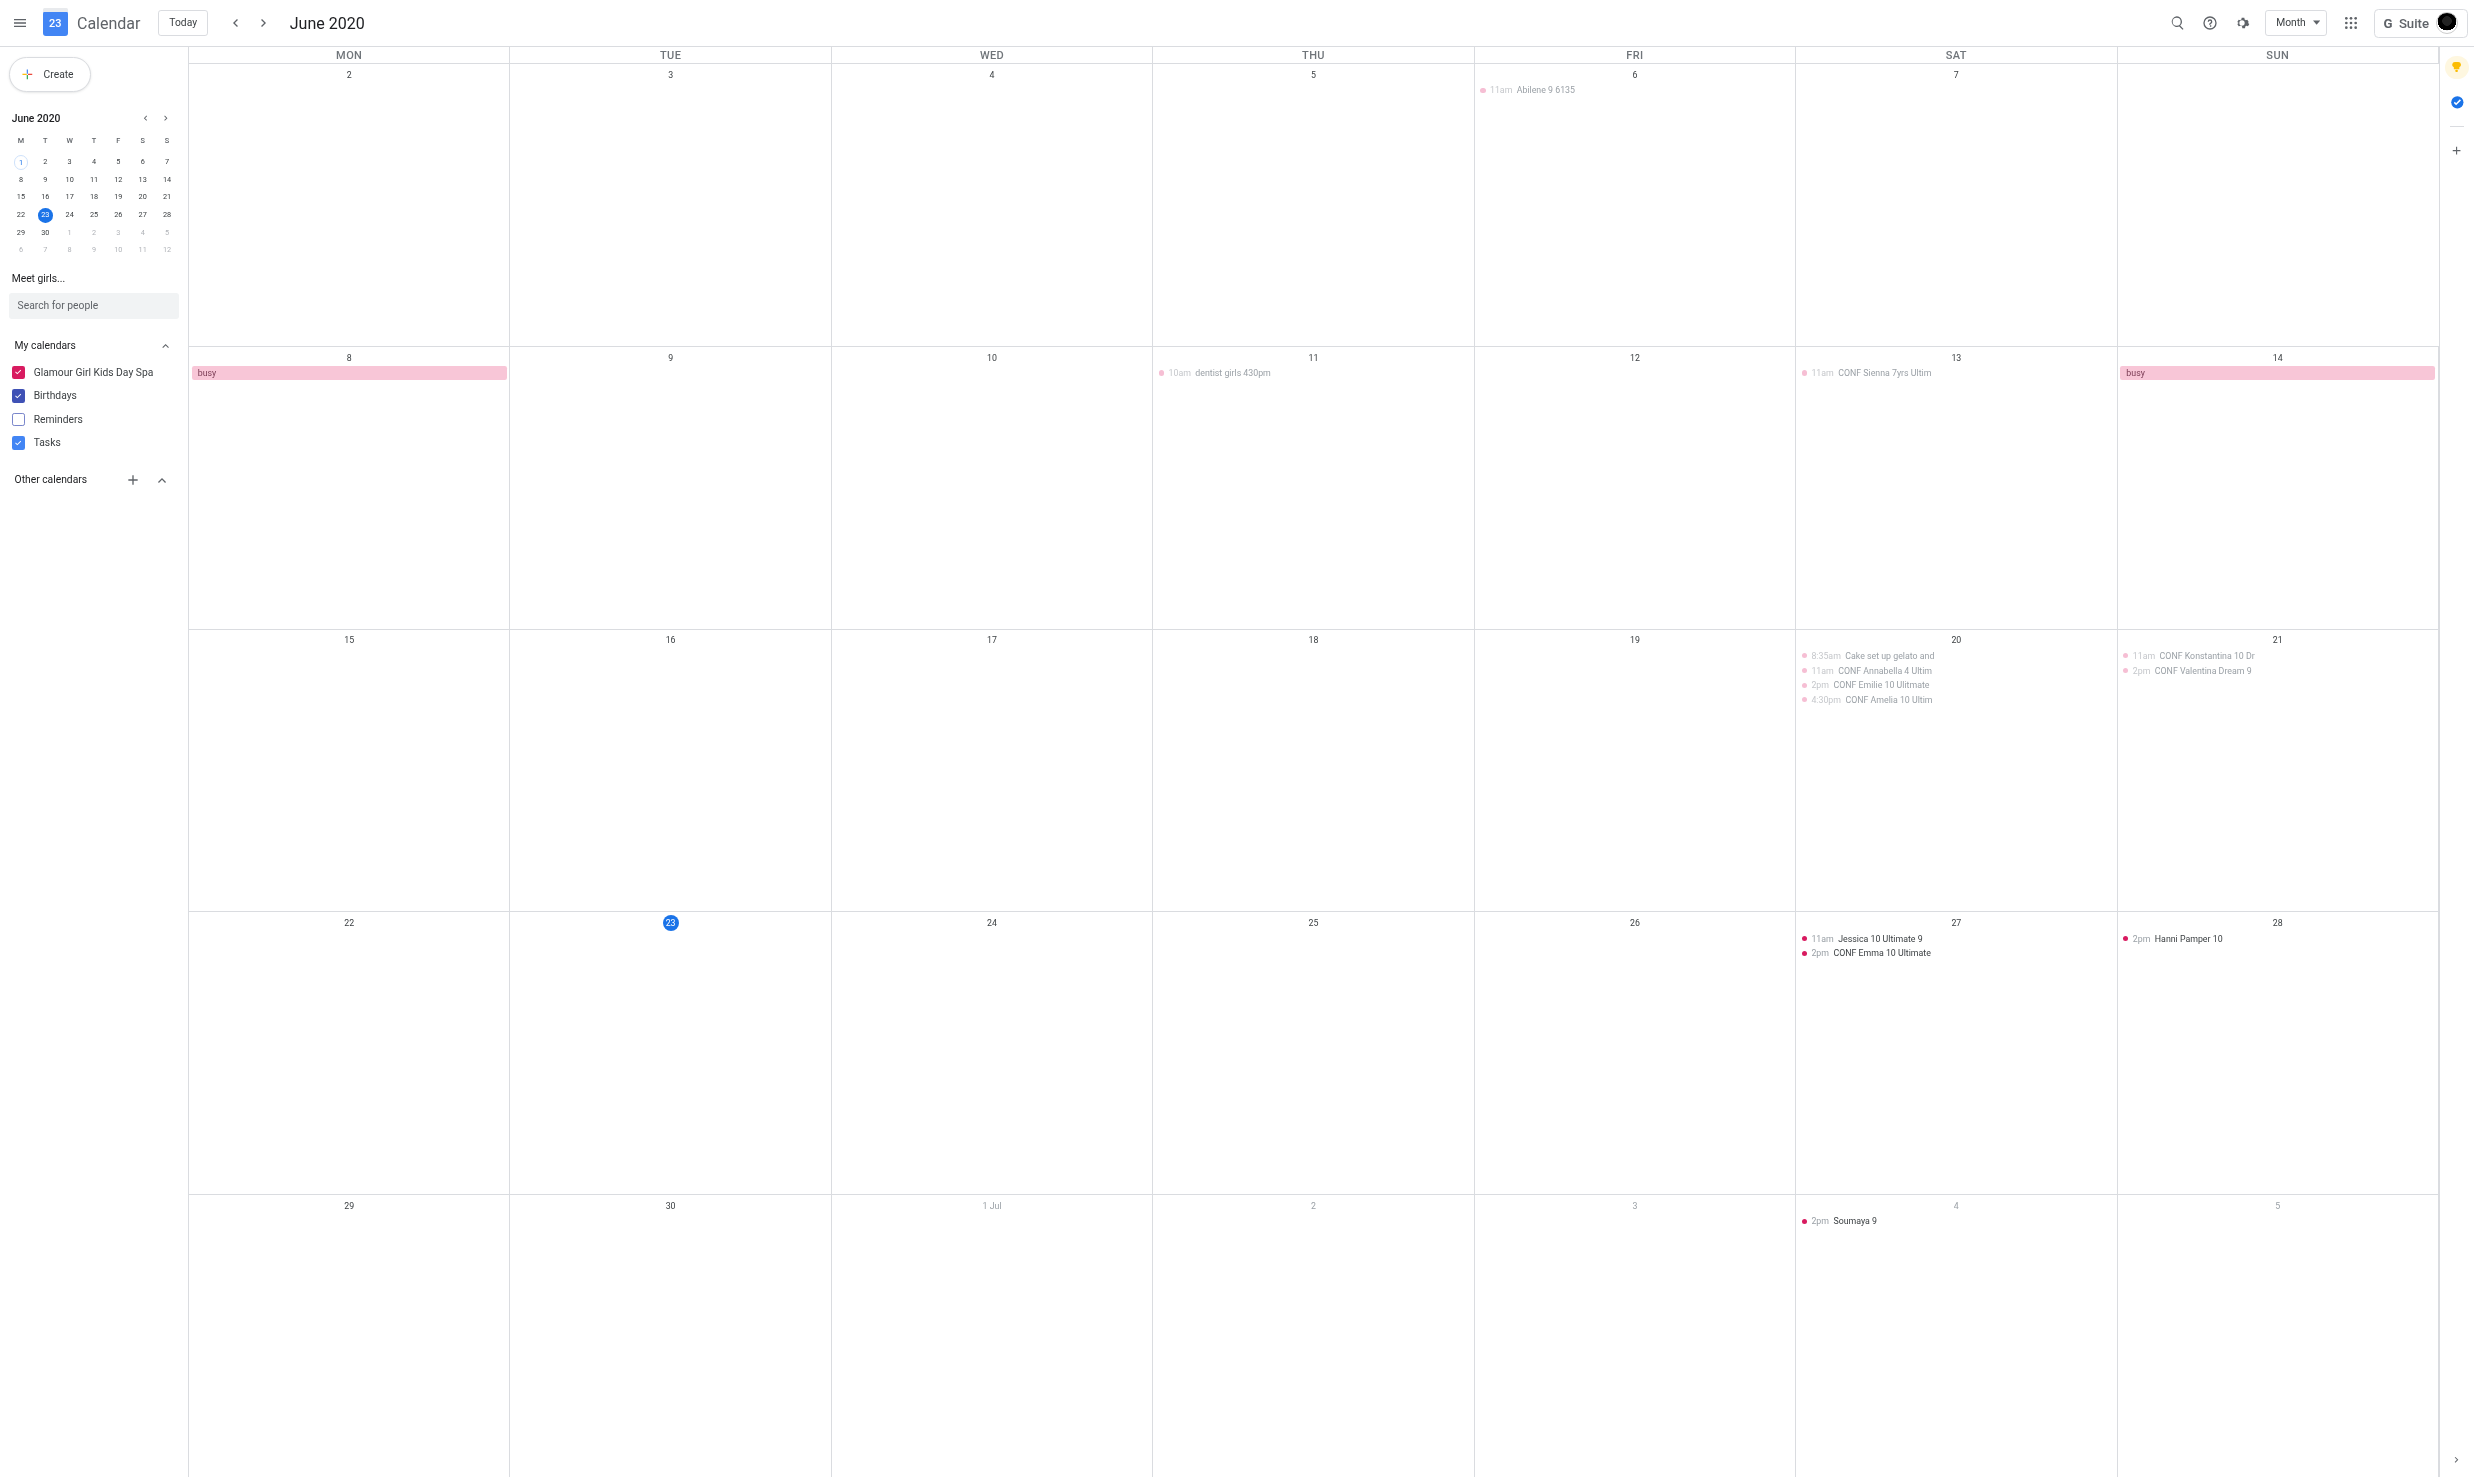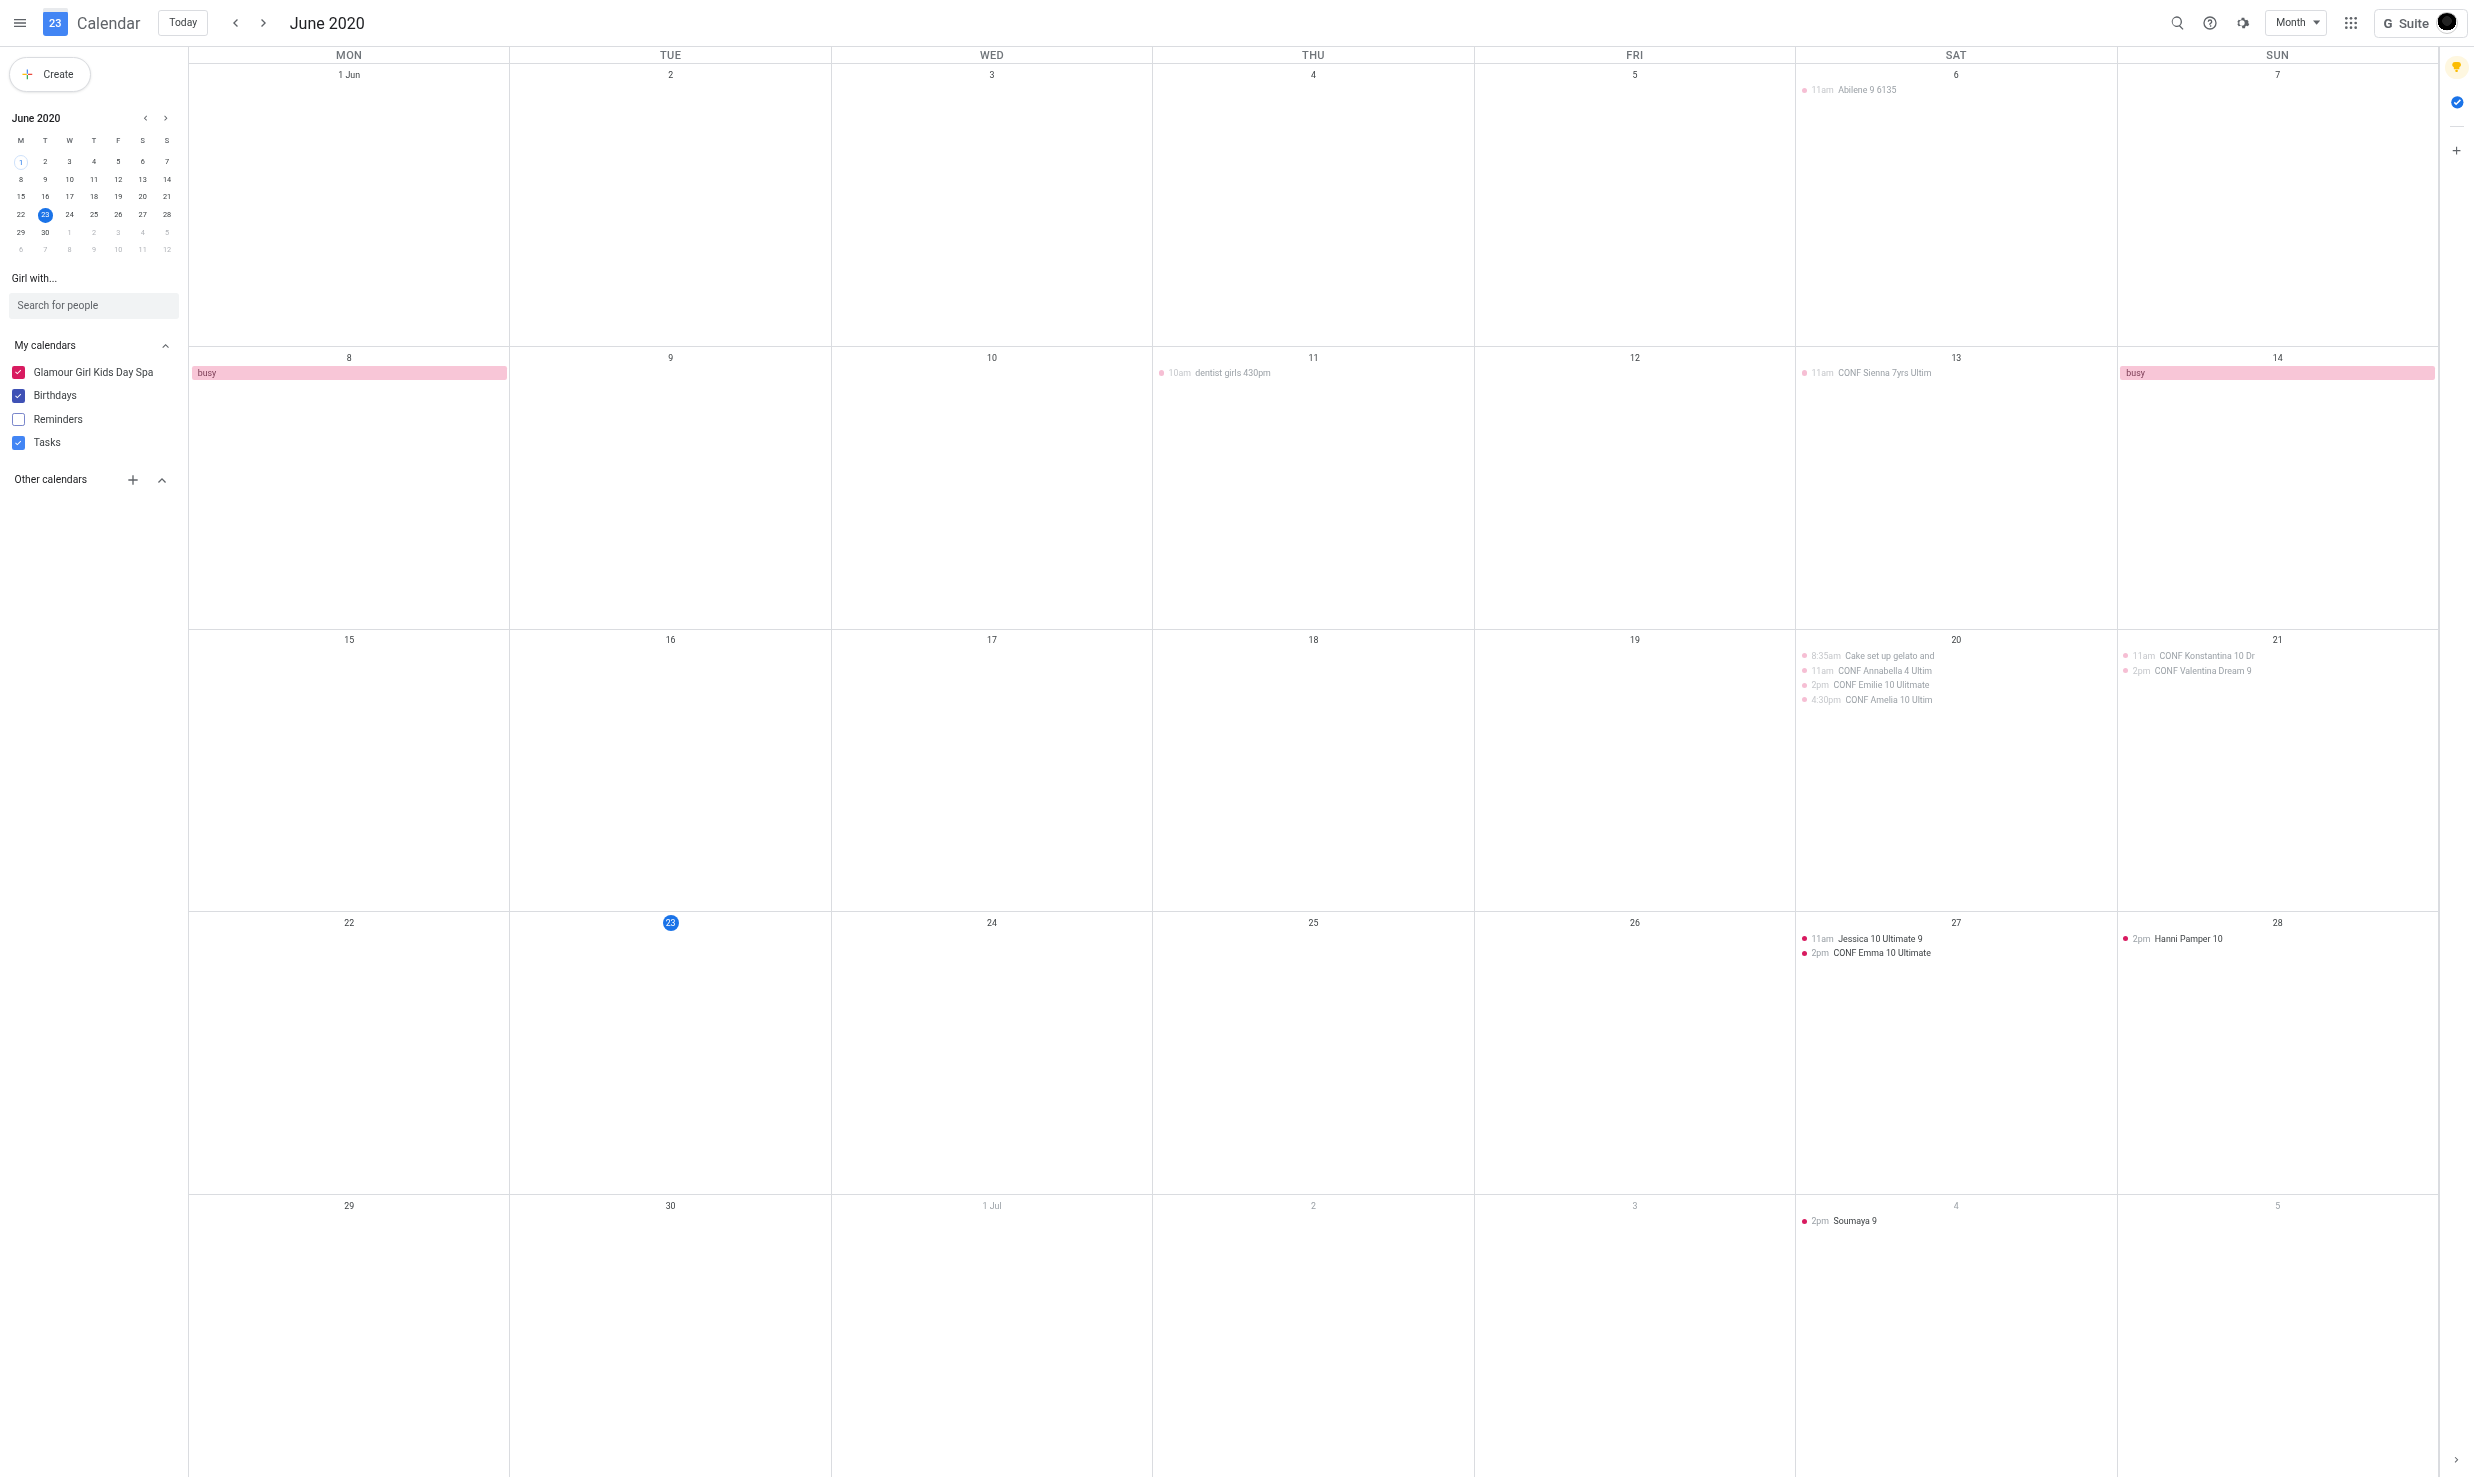--- a/index.html
+++ b/index.html
@@ -328,21 +328,21 @@
           <div class="mini-day dim">
             <span>11</span>
           </div>
           <div class="mini-day dim">
             <span>12</span>
           </div>
         </div>
     </div>
 
     <div class="meet-section">
-      <div class="section-title">Girl with...</div>
+      <div class="section-title">Meet girls...</div>
       <div class="search-people">
         <span>Search for people</span>
       </div>
     </div>
 
     <div class="cal-list-head">
       <div class="section-title" style="margin:0">My calendars</div>
       <div class="icon-btn">
           <svg viewBox="0 0 24 24">
             <path d="M6 15l6-6 6 6-1.4 1.4L12 11.8l-4.6 4.6z"></path>
@@ -404,24 +404,20 @@
           <div class="dow-cell">TUE</div>
           <div class="dow-cell">WED</div>
           <div class="dow-cell">THU</div>
           <div class="dow-cell">FRI</div>
           <div class="dow-cell">SAT</div>
           <div class="dow-cell">SUN</div>
         </div>
       <div class="weeks" id="weeks">
           <div class="week">
             <div class="day">
-              <div class="daynum"><span class="pill">1 Jun</span></div>
-              <div class="events"></div>
-            </div>
-            <div class="day">
               <div class="daynum"><span class="pill">2</span></div>
               <div class="events"></div>
             </div>
             <div class="day">
               <div class="daynum"><span class="pill">3</span></div>
               <div class="events"></div>
             </div>
             <div class="day">
               <div class="daynum"><span class="pill">4</span></div>
               <div class="events"></div>

